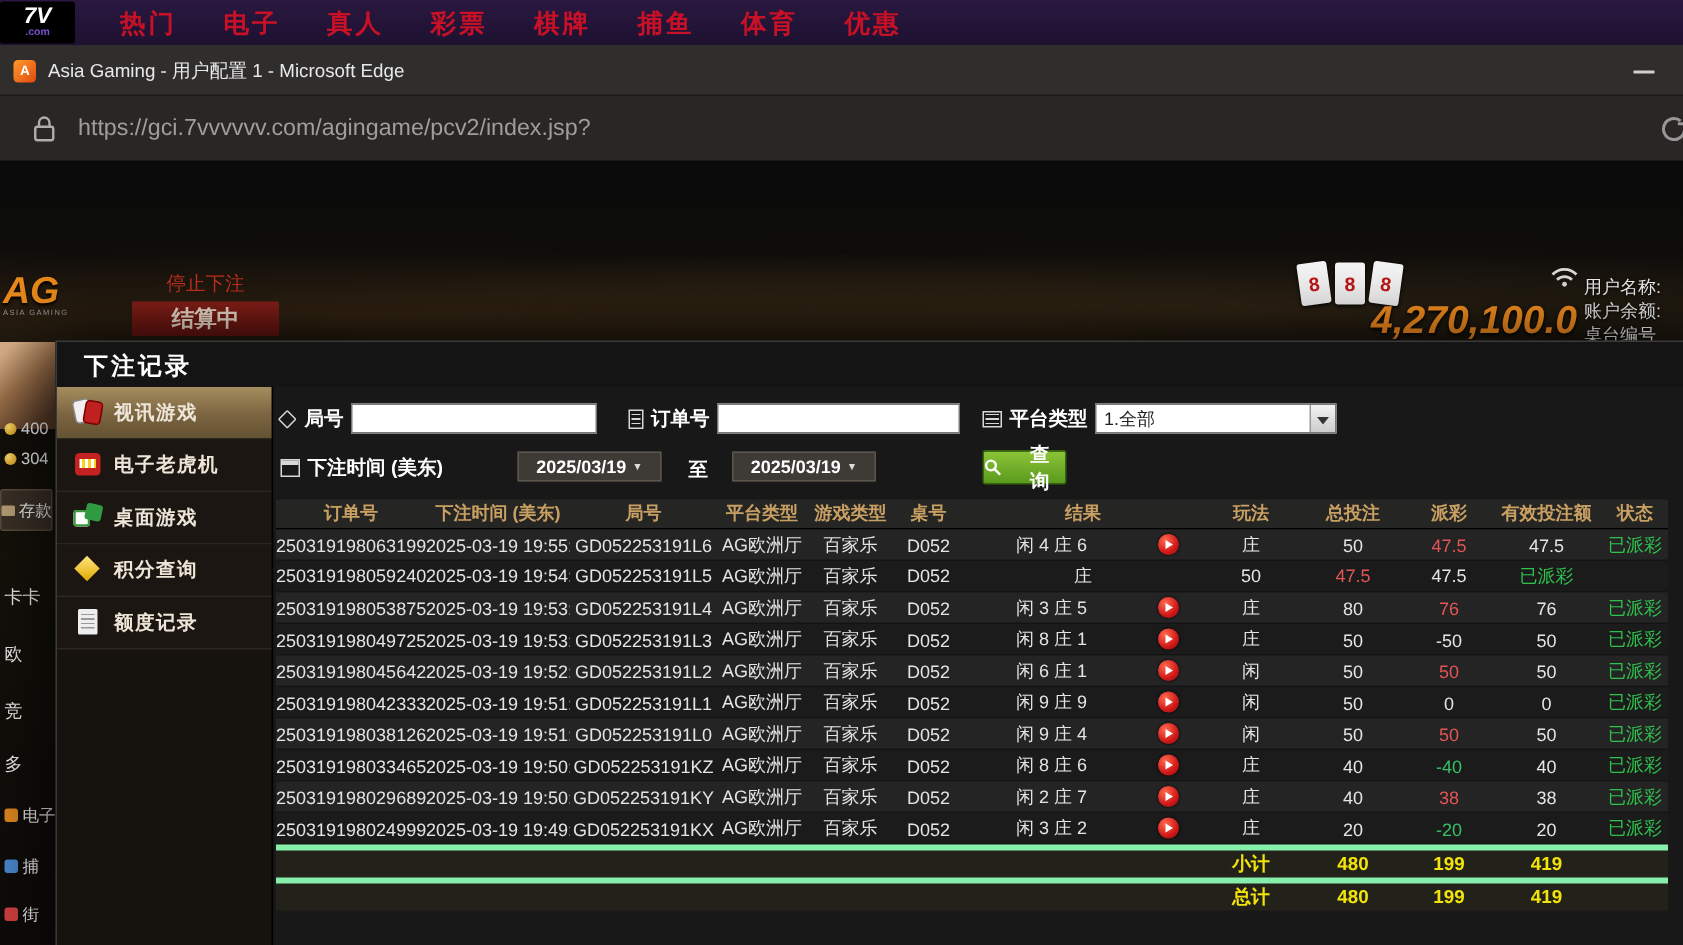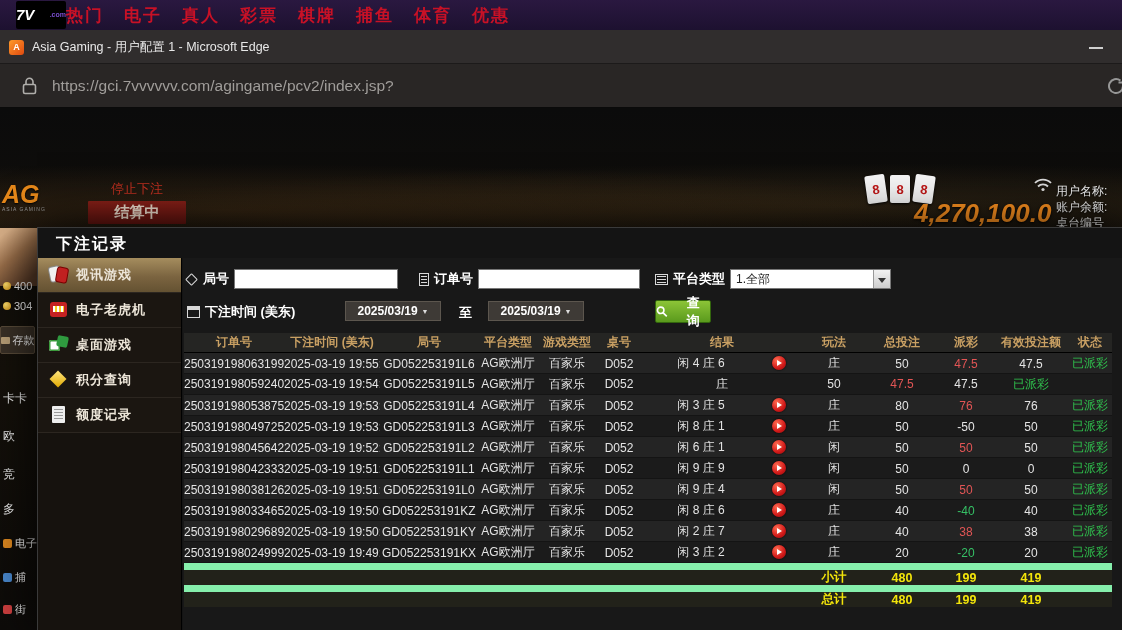--- a/index.html
+++ b/index.html
@@ -1,24 +1,24 @@
 <!DOCTYPE html>
 <html><head>
 <meta charset="utf-8">
 <style>
   *{margin:0;padding:0;box-sizing:border-box}
   body{background:#000;font-family:"Liberation Sans","DejaVu Sans",sans-serif}
   .screen{position:relative;width:1122px;height:630px;overflow:hidden;background:#000}
 
   
   .topnav{position:absolute;left:0;top:0;width:100%;height:30px;background:linear-gradient(180deg,#2a1840,#1d1130);display:flex;align-items:center;z-index:10}
-  .logo{margin-left:16px;width:50px;height:28px;background:#000;display:flex;flex-direction:row;align-items:center;justify-content:space-between;border-radius:2px}
+  .logo{margin-left:0;width:50px;height:28px;background:#000;display:flex;flex-direction:column;align-items:center;justify-content:center;border-radius:2px}
   .logo-main{color:#fff;font-weight:bold;font-style:italic;font-size:15px;line-height:14px}
   .logo-sub{color:#7b4fd0;font-size:7px;line-height:8px;font-weight:bold}
-  .nav-items{display:flex;gap:20px}
+  .nav-items{display:flex;margin-left:30px;gap:31px}
   .nav-item{color:#c81126;font-size:17px;font-weight:bold;letter-spacing:2px;cursor:pointer;white-space:nowrap}
 
   
   .titlebar{position:absolute;left:0;top:30px;width:100%;height:34px;background:#302d2d;border-bottom:1px solid #1c1a1a;z-index:10}
   .favicon{position:absolute;left:9px;top:10px;width:15px;height:15px;border-radius:3px;background:linear-gradient(135deg,#ff9a2a,#e04a10);color:#fff;font-size:9px;font-weight:bold;text-align:center;line-height:15px}
   .win-title{position:absolute;left:32px;top:0;line-height:34px;font-size:12.5px;color:#e8e8e8;white-space:nowrap}
   .min-btn{position:absolute;right:12px;top:0;width:28px;height:34px;cursor:pointer}
   .min-btn::before{content:"";position:absolute;left:7px;top:17px;width:14px;height:2px;background:#cfcfcf}
 
   
@@ -127,21 +127,21 @@
   .trow.alt{background:#242424}
   .td{font-size:12px;color:#e4e4e4;text-align:center;white-space:nowrap;overflow:hidden}
   .c7{position:relative;height:21px}
   .res-text{position:absolute;left:0;top:0;width:118px;line-height:21px;text-align:center}
   .play-btn{position:absolute;right:16px;top:3px;width:14px;height:14px;border-radius:50%;background:radial-gradient(circle at 35% 30%,#ff6a50,#d01818 60%,#8e0c0c);cursor:pointer;box-shadow:0 0 2px #000}
   .play-btn::before{content:"";position:absolute;left:5px;top:4px;border-left:5px solid #fff;border-top:3px solid transparent;border-bottom:3px solid transparent}
   .status{color:#2fc24d}
   .pay-red{color:#e25555}
   .pay-green{color:#35c065}
   .pay-white{color:#e4e4e4}
-  .srow{height:22px;background:#22221a;border-top:7px solid #86efac}
+  .srow{height:22px;background:#22221a;border-top:4px solid #86efac}
   .srow .td{color:#f2e40a;font-weight:bold;font-size:12.5px}
 </style>
 </head>
 <body>
 
 <div class="screen">
 
   <div class="topnav">
     <div class="logo">
       <div class="logo-main">7V</div>

